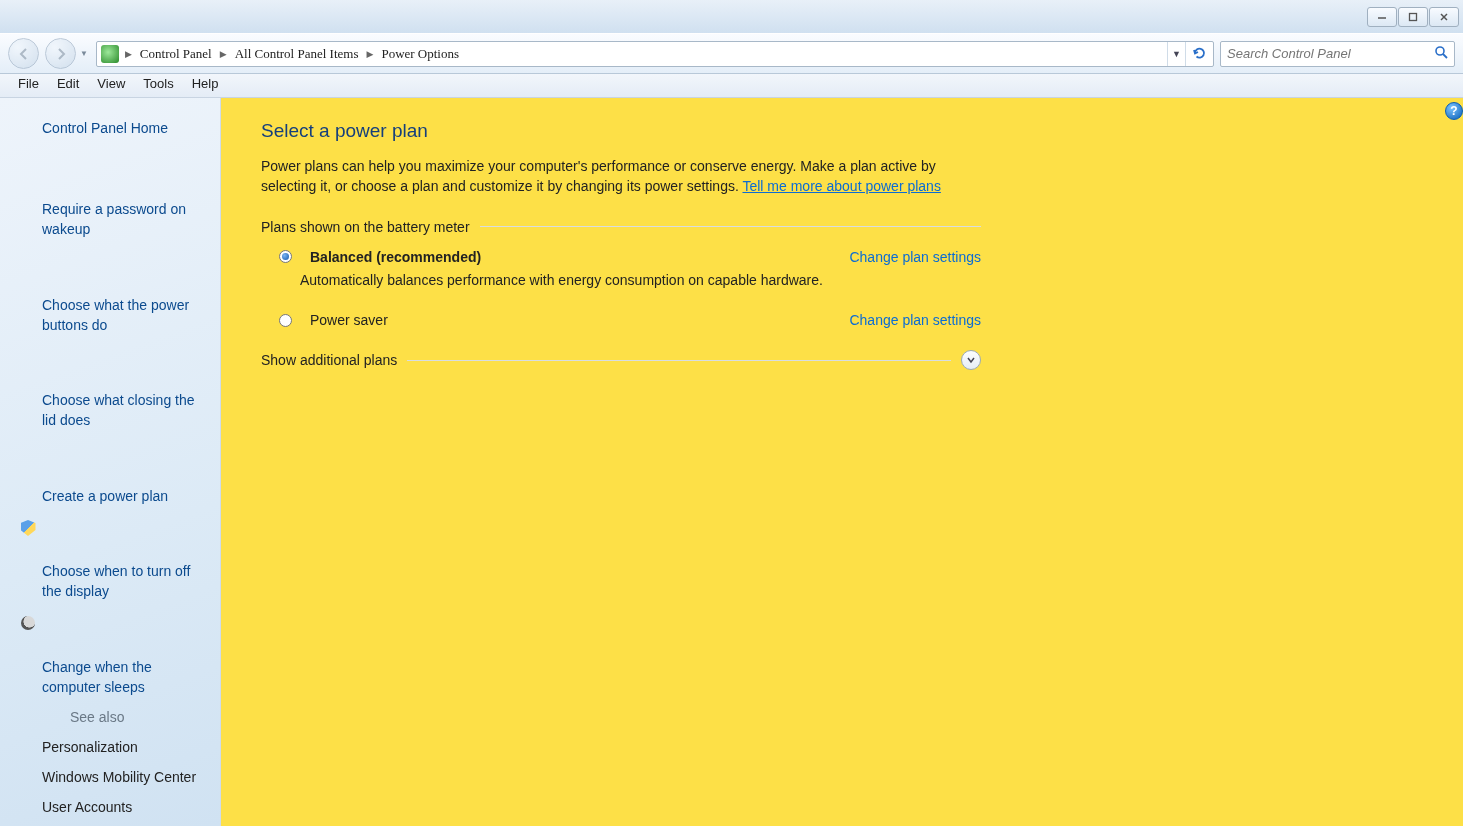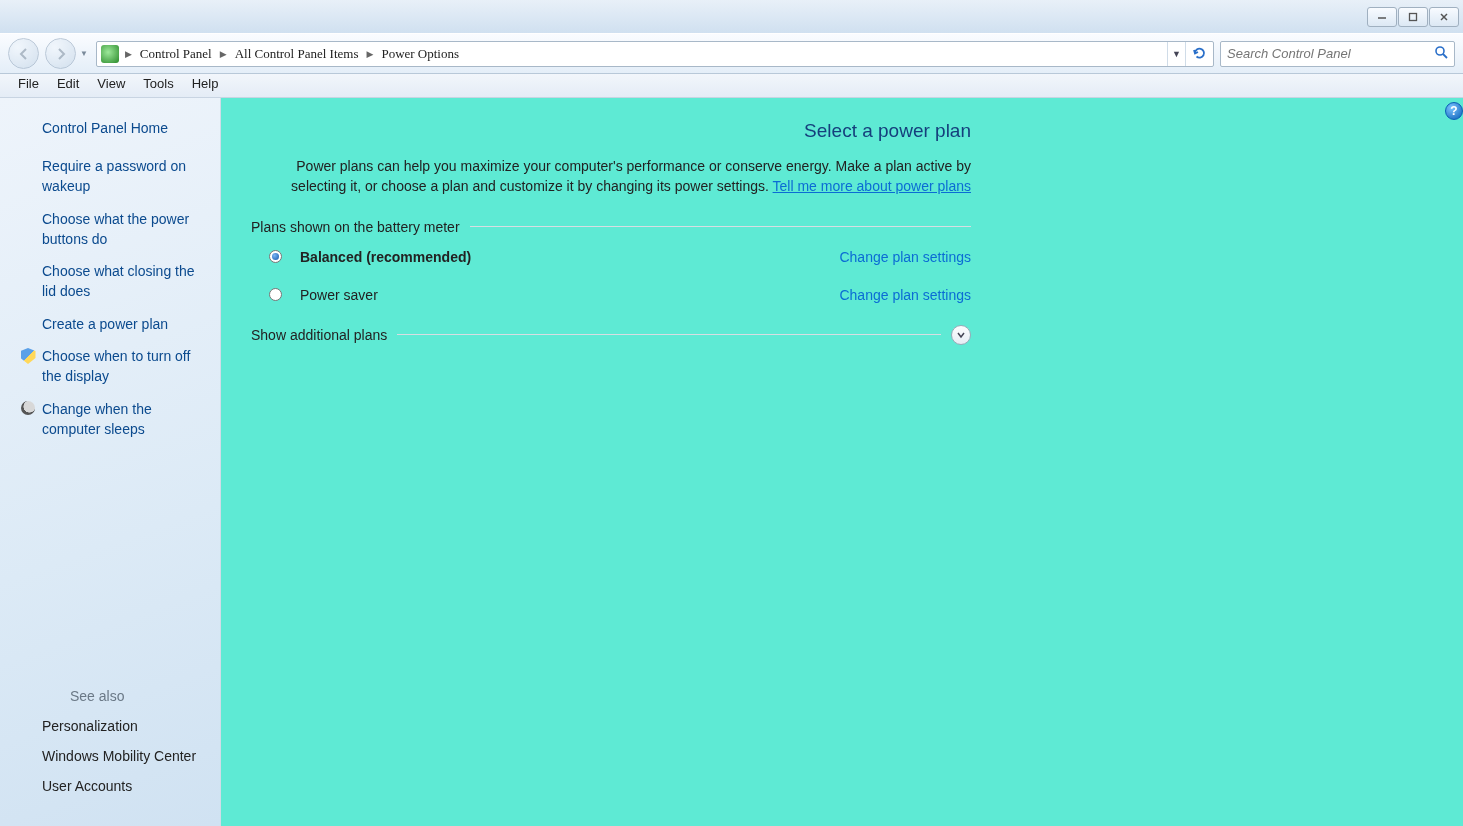--- a/index.html
+++ b/index.html
@@ -222,21 +222,21 @@
       align-items: flex-start;
       line-height: 1.45;
     }
     .sidebar-link .icon-slot {
       width: 28px;
       flex-shrink: 0;
       display: flex;
       justify-content: center;
       padding-top: 2px;
     }
-    .sidebar-link .label { flex: 1; }
+    .sidebar-link .label { flex: 1; margin-top: 43px; }
     .shield-icon {
       width: 15px; height: 16px;
       background: linear-gradient(135deg, #5aa0e8 50%, #ffd85a 50%);
       clip-path: polygon(50% 0%, 100% 18%, 100% 62%, 50% 100%, 0% 62%, 0% 18%);
     }
     .moon-icon {
       width: 14px; height: 14px;
       border-radius: 50%;
       background: radial-gradient(circle at 60% 40%, #d8d8d8 48%, #555 52%);
     }
@@ -253,24 +253,23 @@
     .seealso-link {
       color: #222;
       margin-bottom: 14px;
       cursor: pointer;
       font-size: 14px;
     }
 
     
     .main {
       flex: 1;
-      background: #5eead4;
-      padding: 22px 30px 20px 30px;
+      background: #fde047;
+      padding: 22px 30px 20px 40px;
       overflow: auto;
-      text-align: right;
     }
     .content {
       max-width: 720px;
     }
     h1 {
       color: #153f7c;
       font-size: 19px;
       font-weight: normal;
       margin-bottom: 14px;
     }
@@ -495,20 +494,21 @@
       </div>
 
       <div class="plan">
         <div class="plan-row">
           <label class="plan-radio">
             <span class="radio selected"></span>
             <span class="plan-name bold">Balanced (recommended)</span>
           </label>
           <span class="change-link">Change plan settings</span>
         </div>
+        <div class="plan-desc">Automatically balances performance with energy consumption on capable hardware.</div>
       </div>
 
       <div class="plan">
         <div class="plan-row">
           <label class="plan-radio">
             <span class="radio"></span>
             <span class="plan-name">Power saver</span>
           </label>
           <span class="change-link">Change plan settings</span>
         </div>

